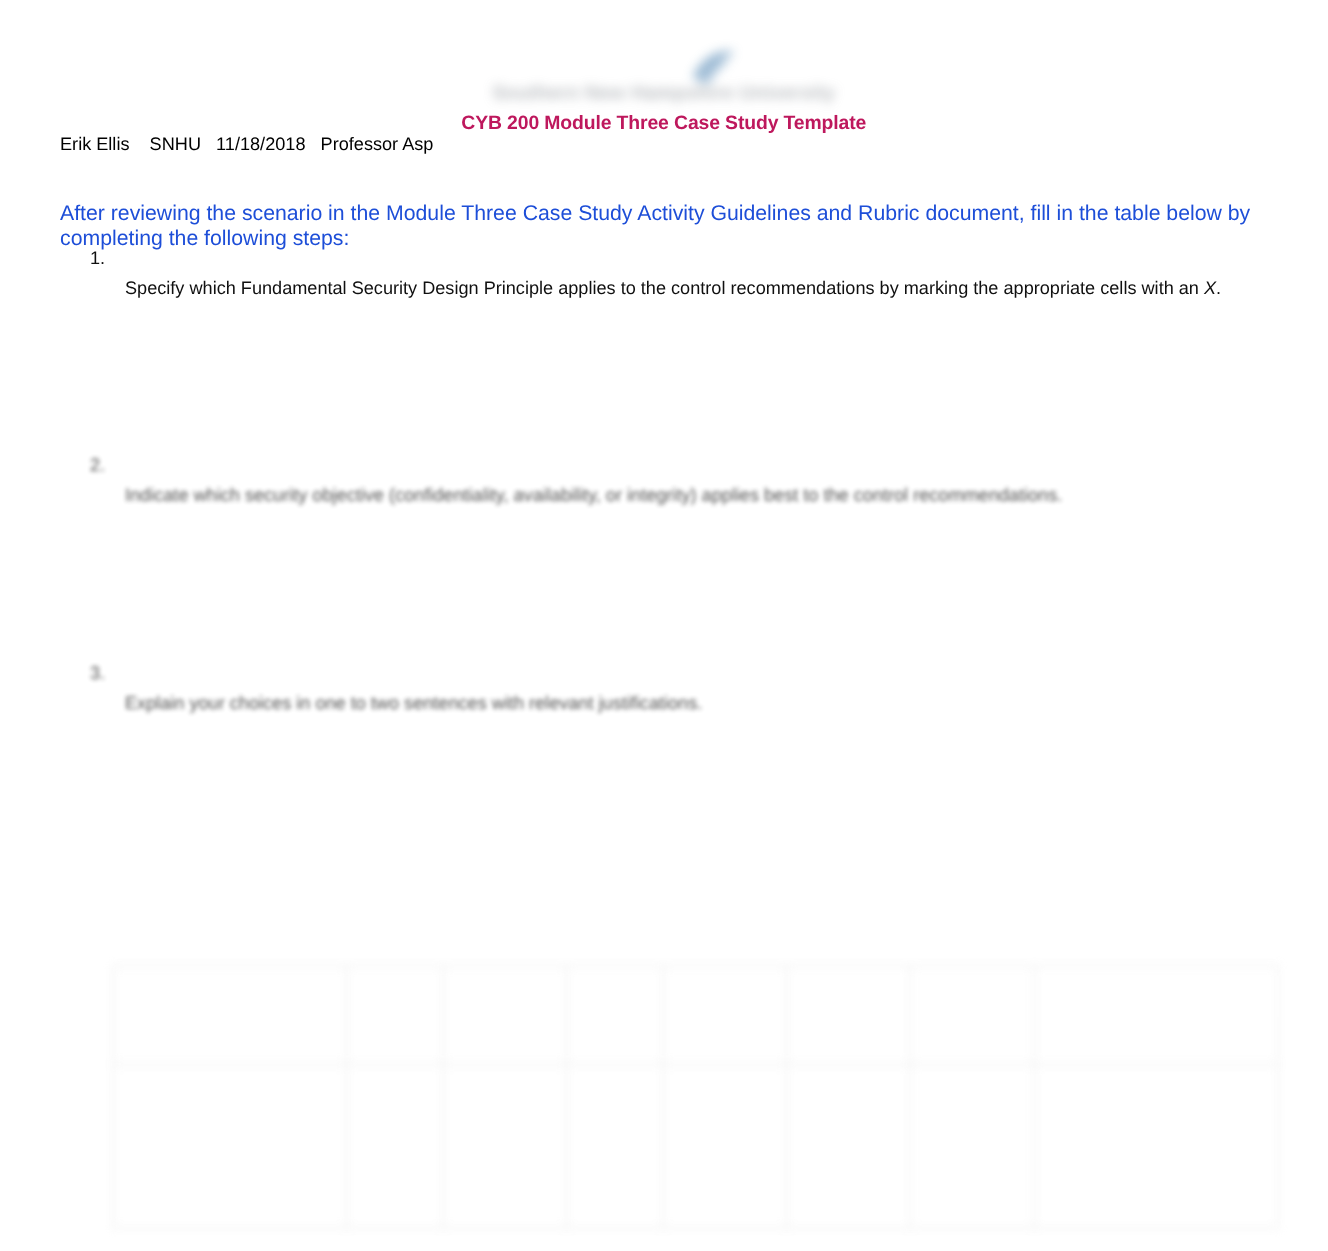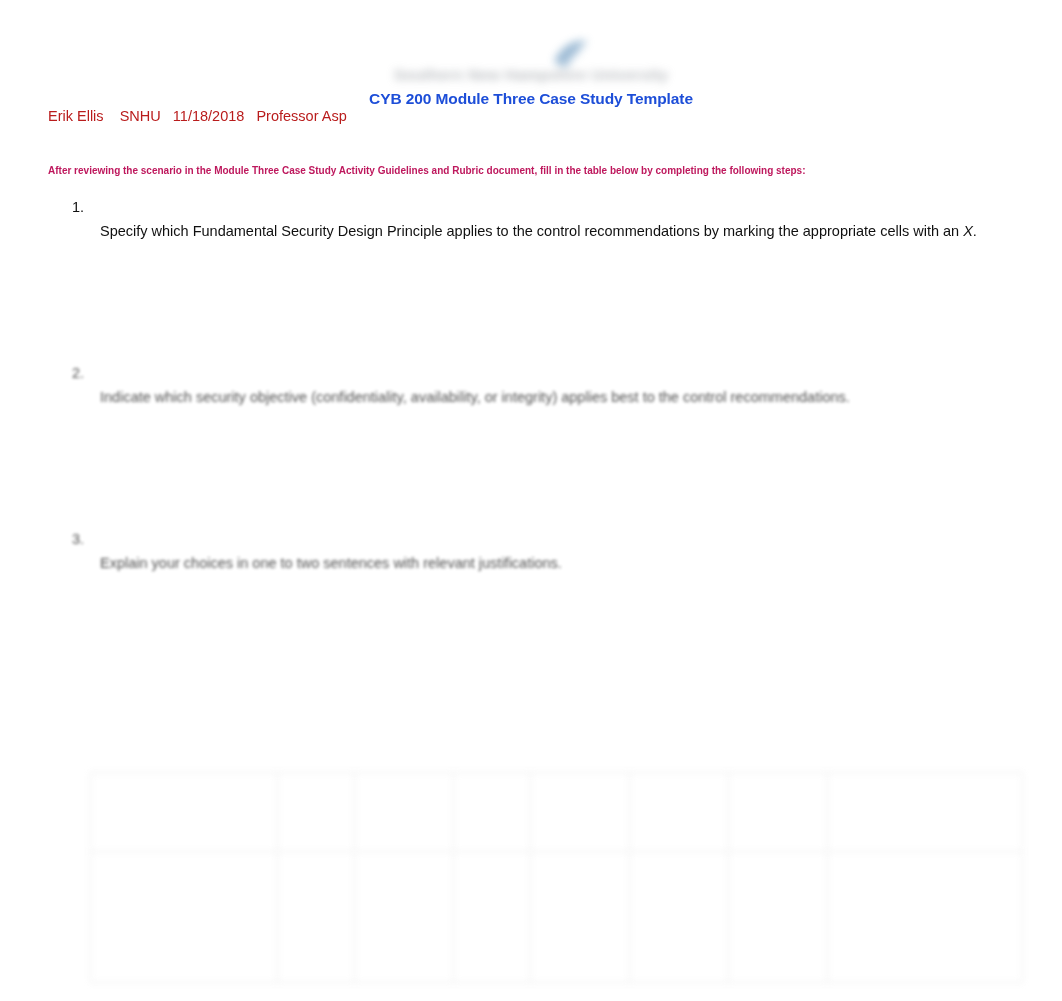--- a/index.html
+++ b/index.html
@@ -57,44 +57,43 @@
 
   
   .doc-title {
     position: absolute;
     left: 0;
     top: 90px;
     width: 1062px;
     text-align: center;
     font-size: 15.5px;
     font-weight: 700;
-    color: #1d4ed8;
+    color: #be185d;
     letter-spacing: -0.1px;
   }
 
   
   .byline {
     position: absolute;
     left: 48px;
     top: 108px;
     font-size: 14.5px;
-    color: #b91c1c;
+    color: #000000;
     white-space: pre;
   }
 
   
   .intro {
     position: absolute;
     left: 48px;
     top: 161px;
     width: 968px;
-    font-size: 10px;
+    font-size: 17px;
     line-height: 20px;
-    color: #be185d;
-    font-weight: bold;
+    color: #1d4ed8;
   }
 
   
   .step {
     position: absolute;
     left: 72px;
     width: 920px;
     font-size: 14.5px;
     line-height: 20px;
     color: #101010;

